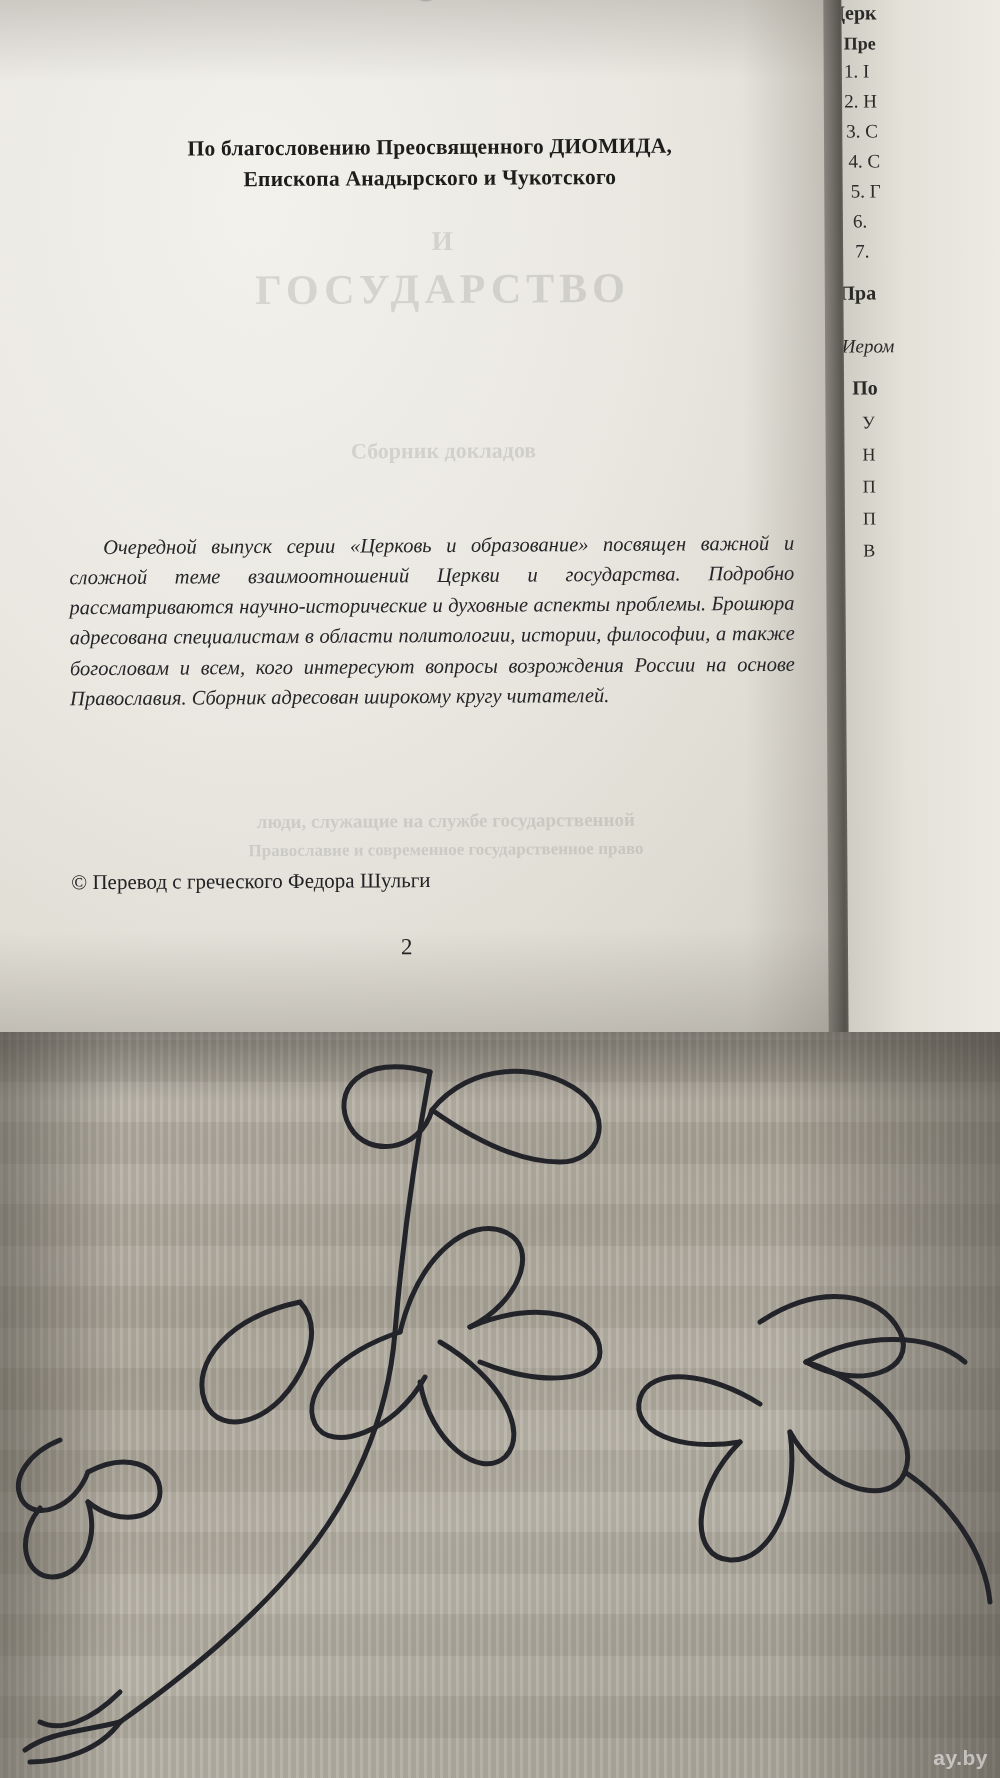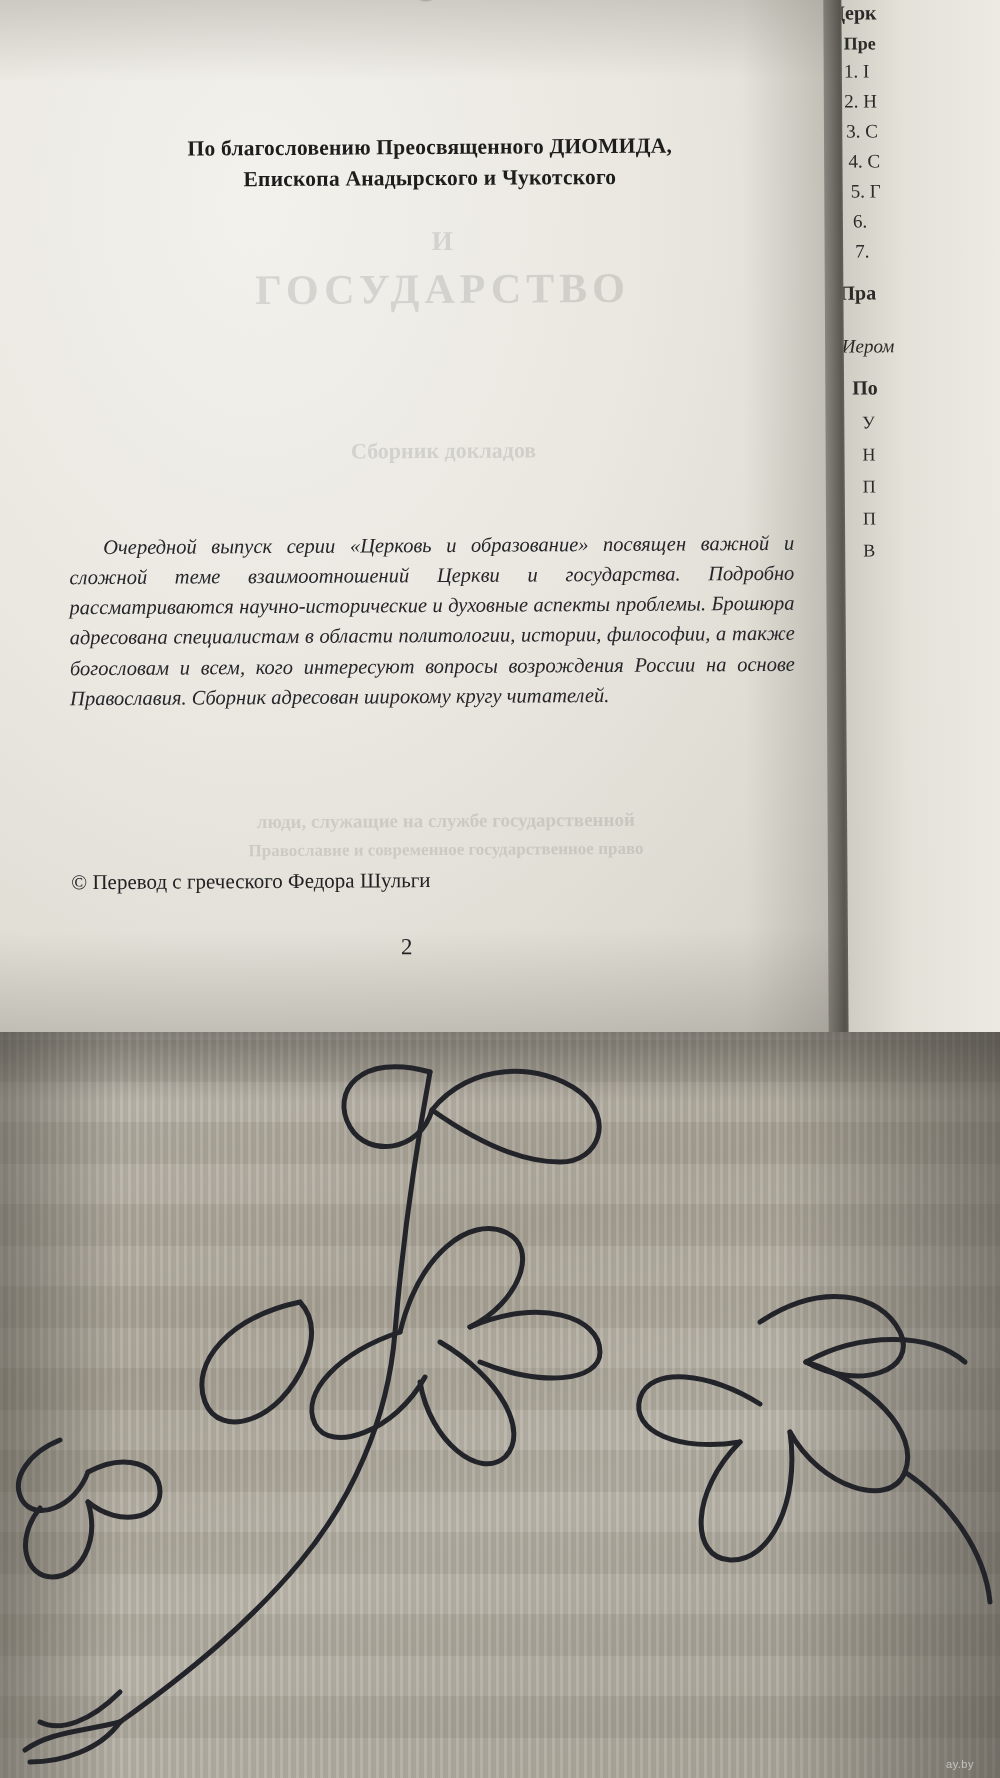--- a/index.html
+++ b/index.html
@@ -203,26 +203,27 @@
   }
   .embroidery {
     position: absolute;
     left: 0; top: 0;
     width: 1000px; height: 746px;
   }
 
   
   .watermark {
     position: absolute;
-    right: 26px;
+    right: 12px;
     bottom: 8px;
     font-family: "Liberation Sans", sans-serif;
-    font-size: 11px;
+    font-size: 21px;
     color: rgba(255,255,255,0.55);
     letter-spacing: 0.5px;
+    font-weight: bold;
   }
 </style>
 </head>
 <body>
 
 <div id="page">
 
   <div class="book-page">
 
     <div class="page-shade-top"></div>

